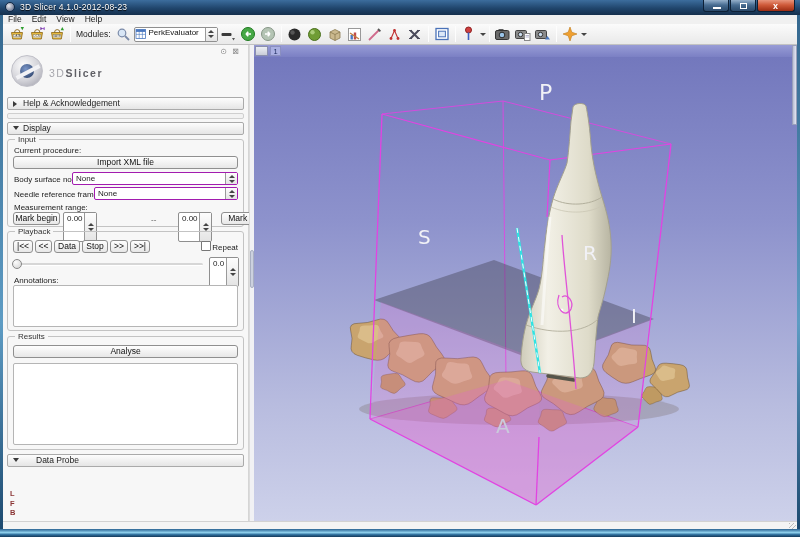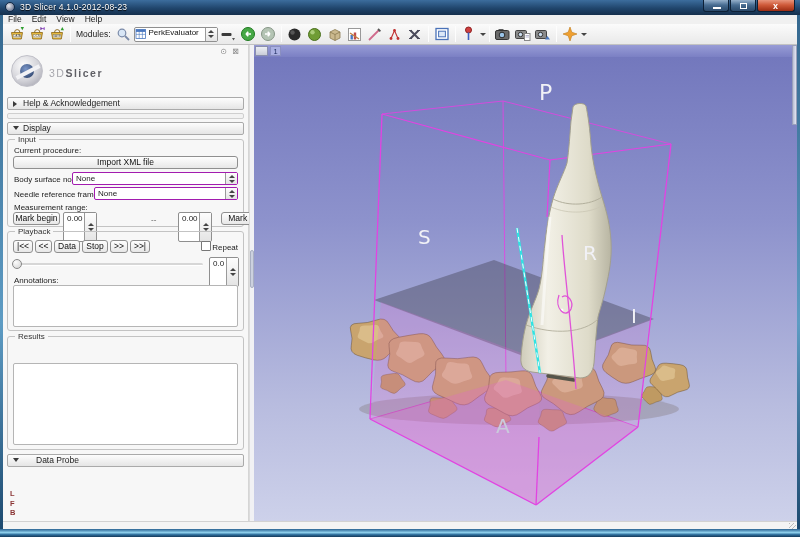--- a/index.html
+++ b/index.html
@@ -360,20 +360,21 @@
             <b></b>
             <s></s>
           </span>
       </div>
       <span class="lab" style="left:6px;top:44px;">Annotations:</span>
       <div class="tbox" style="left:5px;right:5px;top:53px;height:42px;"></div>
     </div>
 
     <div class="gbox" style="top:291px;height:114px;">
       <span class="gtitle">Results</span>
+      <div class="btn" style="left:5px;right:5px;top:8px;">Analyse</div>
       <div class="tbox" style="left:5px;right:5px;top:26px;height:82px;"></div>
     </div>
 
     <div class="chead" style="top:409px;padding-left:28px;">
       <span class="arr open"></span>
       <span>Data Probe</span>
     </div>
     <span class="lfb" style="top:444px;">L</span>
     <span class="lfb" style="top:454px;">F</span>
     <span class="lfb" style="top:463px;">B</span>

